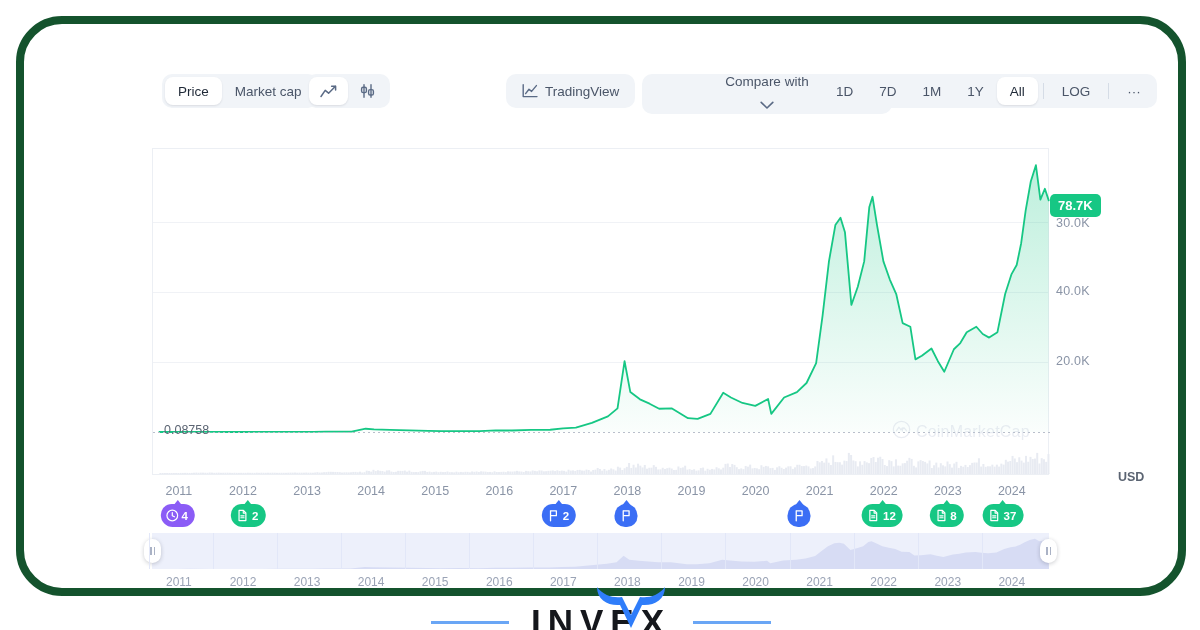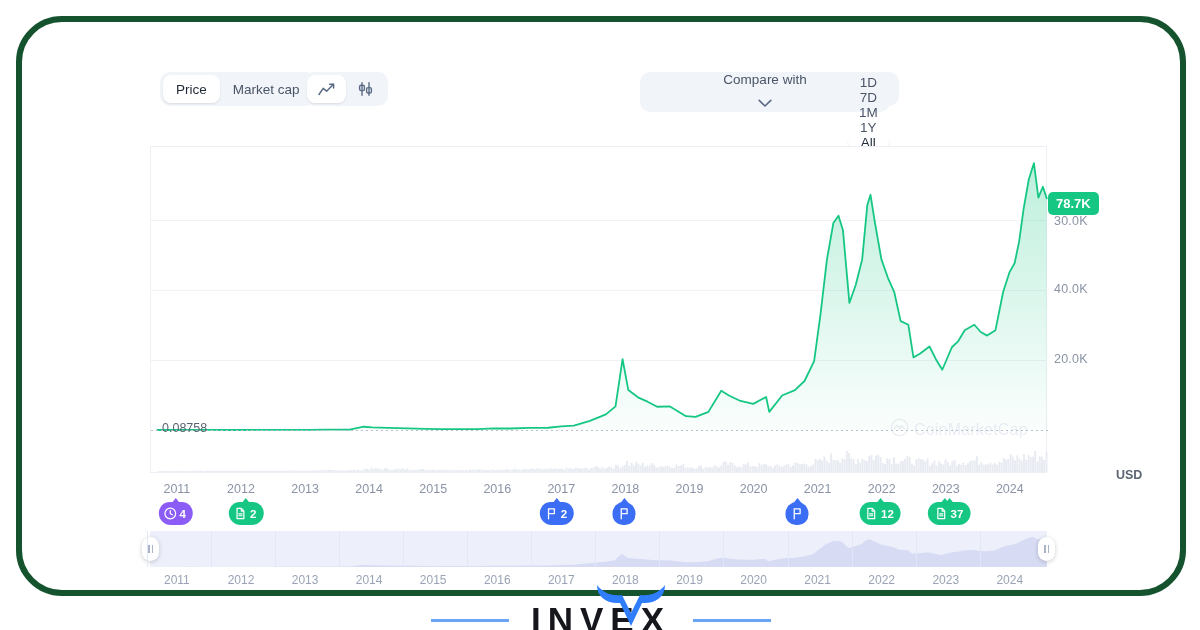--- a/index.html
+++ b/index.html
@@ -6,21 +6,21 @@
   html, body {
     width: 1200px; height: 630px;
     background: #ffffff;
     font-family: "Liberation Sans", sans-serif;
     overflow: hidden;
   }
   #frame {
     position: absolute;
     left: 16px; top: 16px;
     width: 1170px; height: 580px;
-    border: 6px solid #14532d;
+    border: 8px solid #14532d;
     border-radius: 46px;
     background: #ffffff;
   }
 
   
   #toolbar {
     position: absolute;
     left: 120px; top: 46px;
     width: 960px; height: 42px;
   }
@@ -43,21 +43,21 @@
     cursor: pointer;
   }
   .pill.active {
     background: #ffffff;
     color: #1f2937;
     box-shadow: 0 1px 2px rgba(16,24,40,.10);
   }
   #grp-metric { left: 18px; top: 4px; }
   #grp-charttype { left: 162px; top: 4px; }
   #grp-tv { left: 362px; top: 4px; background: #f1f4f8; }
-  #grp-range { left: 696px; top: 4px; flex-direction: column; }
+  #grp-range { left: 676px; top: 4px; }
 
   .icon-pill { padding: 0 11px; }
   .vdiv { width: 1px; height: 16px; background: #d5dce6; margin: 0 5px; }
 
   
   #compare {
     position: absolute; left: 498px; top: 4px;
     width: 250px; height: 40px;
     background: #f1f4f8;
     border-radius: 10px;
@@ -231,20 +231,29 @@
       <div class="pill icon-pill">
         <svg width="17" height="14" viewBox="0 0 17 14" fill="none" aria-hidden="true">
           <line x1="5" y1="0.8" x2="5" y2="13.2" stroke="#5a6a85" stroke-width="1.4" stroke-linecap="round"></line>
           <rect x="2.6" y="3.2" width="4.8" height="5.4" rx="1.6" stroke="#5a6a85" stroke-width="1.4"></rect>
           <line x1="12" y1="0.8" x2="12" y2="13.2" stroke="#5a6a85" stroke-width="1.4" stroke-linecap="round"></line>
           <rect x="9.6" y="5.6" width="4.8" height="5.4" rx="1.6" stroke="#5a6a85" stroke-width="1.4"></rect>
         </svg>
       </div>
     </div>
 
+    <div class="pillgroup" id="grp-tv">
+      <div class="pill">
+        <svg width="16" height="14" viewBox="0 0 16 14" fill="none" style="margin-right:7px" aria-hidden="true">
+          <path d="M1.2 0.8 V12.6 H15" stroke="#5a6a85" stroke-width="1.4" stroke-linecap="round" stroke-linejoin="round"></path>
+          <path d="M3.6 9.6 L7 5.2 L9.6 7.4 L14.4 1.6" stroke="#5a6a85" stroke-width="1.4" stroke-linecap="round" stroke-linejoin="round"></path>
+        </svg>
+        <span>TradingView</span>
+      </div>
+    </div>
 
     <div id="compare">
       <span class="lbl">Compare with</span>
       <span>
         <svg width="14" height="9" viewBox="0 0 14 9" fill="none" aria-hidden="true">
           <path d="M1.2 1.4 L7 7 L12.8 1.4" stroke="#5a6a85" stroke-width="1.6" stroke-linecap="round" stroke-linejoin="round"></path>
         </svg>
       </span>
     </div>
 
@@ -778,21 +787,21 @@
         <span class="notch"></span>
         <span>
           <svg width="13" height="13" viewBox="0 0 16 16" fill="none">
             <path d="M4 1.8 H9.4 L12.4 4.8 V14.2 H4 Z" stroke="#fff" stroke-width="1.5" stroke-linejoin="round"></path>
             <path d="M9.2 2 V5 H12.2" stroke="#fff" stroke-width="1.4" stroke-linejoin="round"></path>
             <path d="M6.2 8.4 H10.2 M6.2 10.8 H10.2" stroke="#fff" stroke-width="1.4" stroke-linecap="round"></path>
           </svg>
         </span>
         <span class="num">8</span>
       </div>
-      <div class="marker green" style="left: 800px;">
+      <div class="marker green" style="left: 851px;">
         <span class="notch"></span>
         <span>
           <svg width="13" height="13" viewBox="0 0 16 16" fill="none">
             <path d="M4 1.8 H9.4 L12.4 4.8 V14.2 H4 Z" stroke="#fff" stroke-width="1.5" stroke-linejoin="round"></path>
             <path d="M9.2 2 V5 H12.2" stroke="#fff" stroke-width="1.4" stroke-linejoin="round"></path>
             <path d="M6.2 8.4 H10.2 M6.2 10.8 H10.2" stroke="#fff" stroke-width="1.4" stroke-linecap="round"></path>
           </svg>
         </span>
         <span class="num">37</span>
       </div>

